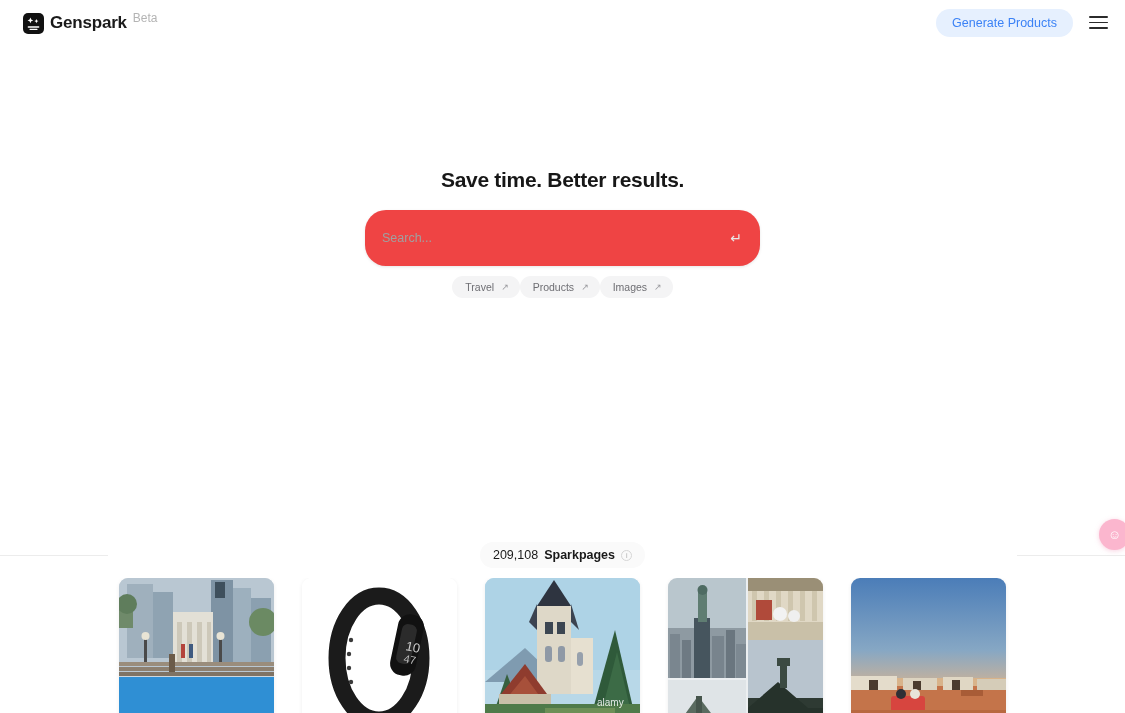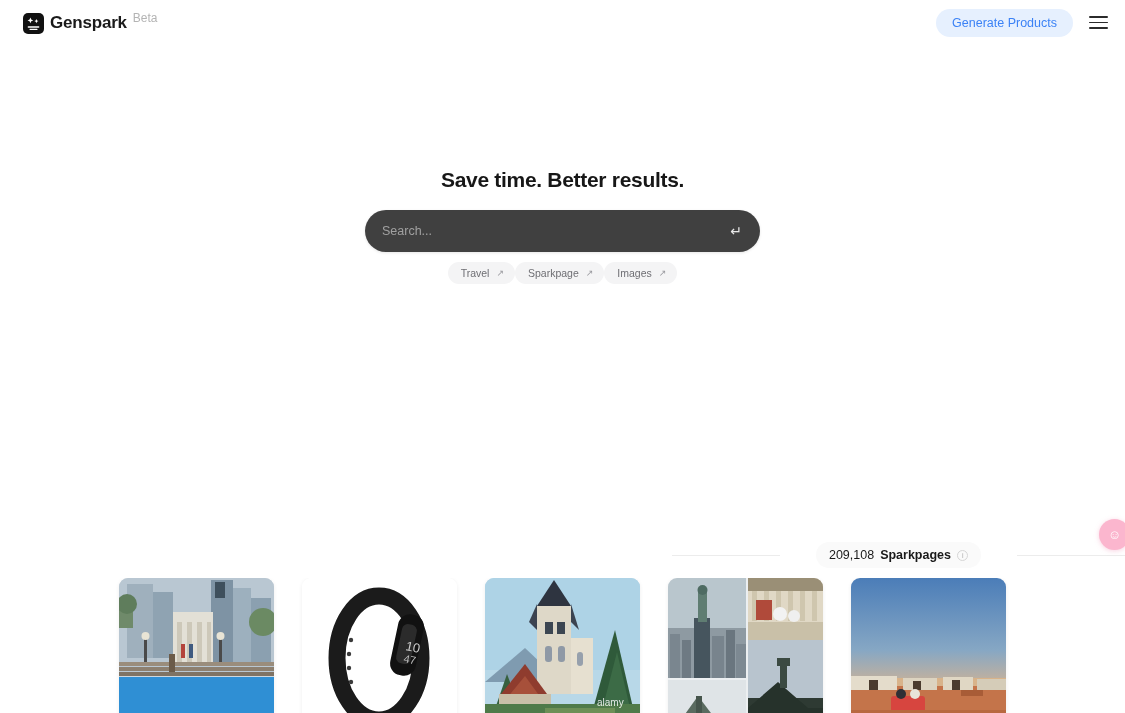--- a/index.html
+++ b/index.html
@@ -100,22 +100,22 @@
   .headline {
     font-size: 21px;
     font-weight: 700;
     color: #171717;
     letter-spacing: -0.3px;
     line-height: 28px;
   }
   .search-wrap {
     margin-top: 16px;
     width: 395px;
-    height: 42px;
-    background: #404040;
+    height: 56px;
+    background: #ef4444;
     border-radius: 21px;
     display: flex;
     align-items: center;
     padding: 0 14px 0 17px;
     box-shadow: 0 1px 3px rgba(0,0,0,0.10);
   }
   .search-input {
     flex: 1;
     background: transparent;
     border: none;
@@ -155,21 +155,21 @@
   }
   .chip .arrow { font-size: 9px; color: #9a9a9f; line-height: 1; }
 
   
   .counter-row {
     position: absolute;
     top: 542px; left: 0;
     width: 1125px;
     display: flex;
     align-items: center;
-    justify-content: flex-end;
+    justify-content: space-between;
   }
   .rule {
     height: 1px;
     width: 108px;
     background: #ececec;
   }
   .rule.left { margin-right: 36px; }
   .rule.right { margin-left: 36px; }
   .counter-pill {
     background: #fafafa;
@@ -272,21 +272,21 @@
     <input class="search-input" type="text" placeholder="Search..." style="">
     <span class="enter-icon">↵</span>
   </div>
 
   <div class="chips">
     <button class="chip">
       <span>Travel</span>
       <span class="arrow">↗</span>
     </button>
     <button class="chip">
-      <span>Sparkpage</span>
+      <span>Products</span>
       <span class="arrow">↗</span>
     </button>
     <button class="chip">
       <span>Images</span>
       <span class="arrow">↗</span>
     </button>
   </div>
 </div>
 
 <div class="counter-row">

